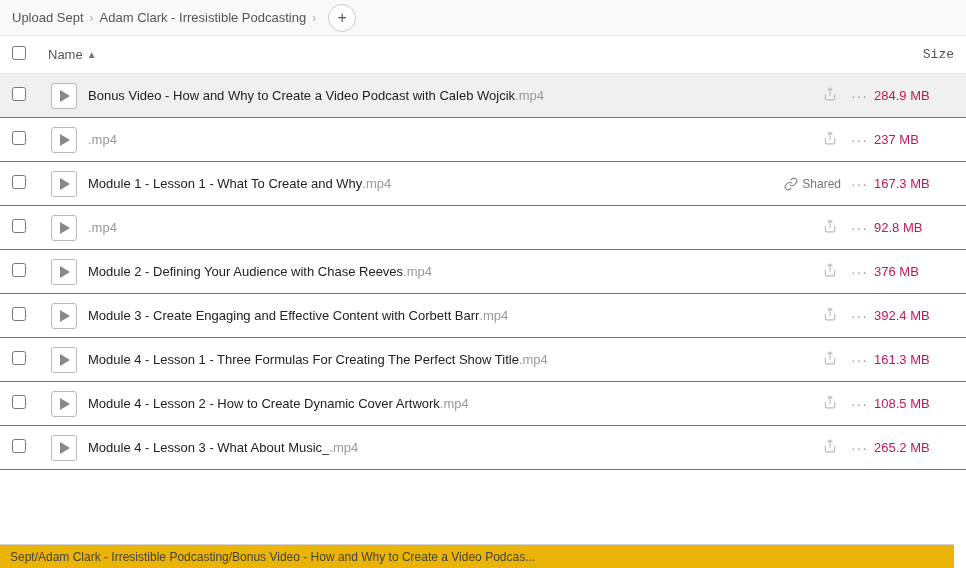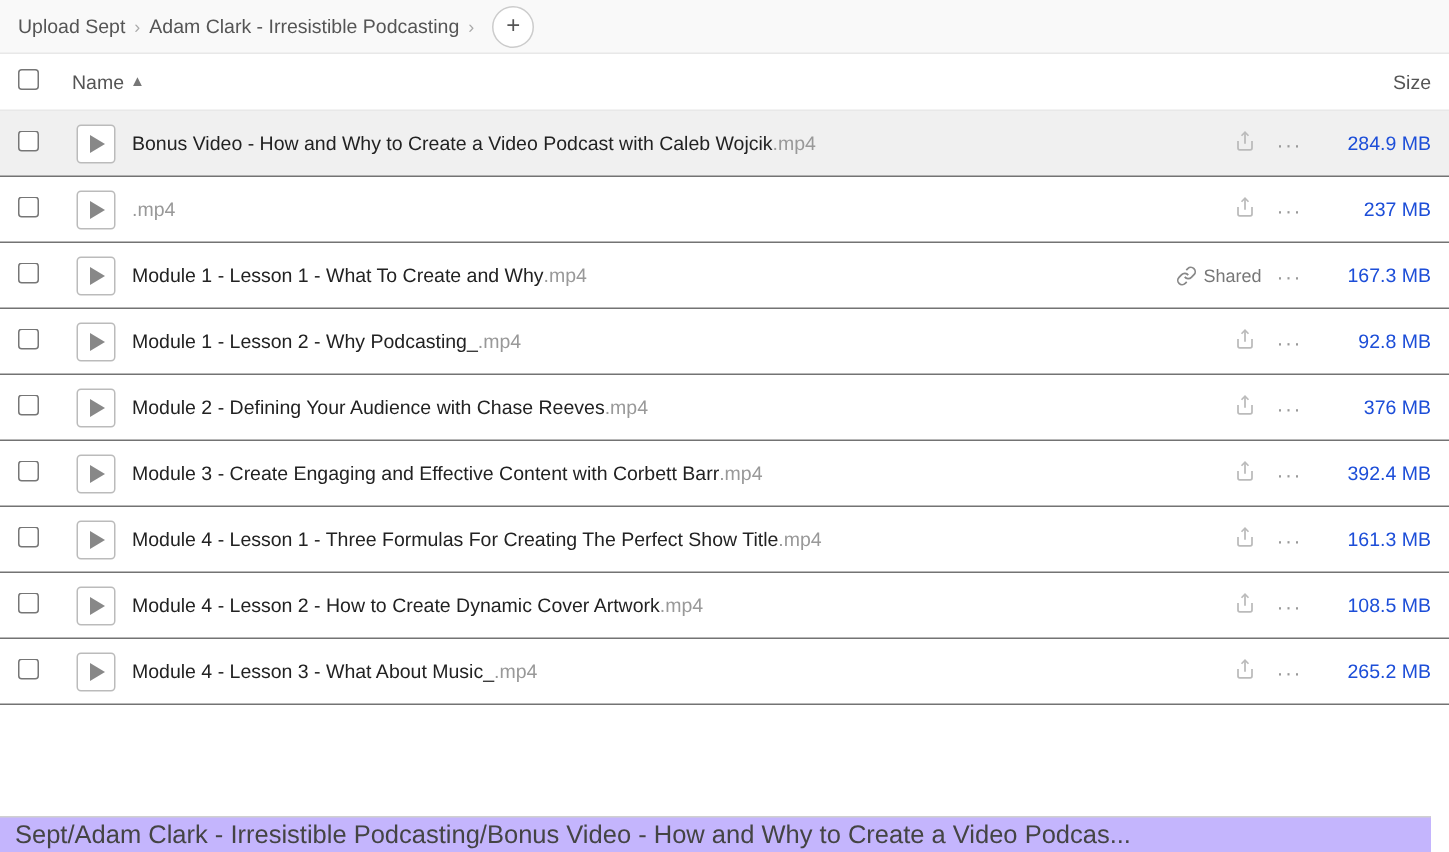--- a/index.html
+++ b/index.html
@@ -70,20 +70,21 @@
       color: #555;
       font-size: 13px;
       font-weight: 500;
     }
     .col-size {
       width: 100px;
       text-align: right;
       color: #555;
       font-size: 13px;
       font-weight: 500;
+      font-family: Liberation Mono, monospace;
     }
     .sort-arrow {
       font-size: 10px;
       color: #777;
     }
 
     
     .file-list { background: #fff; }
     .file-row {
       display: flex;
@@ -174,38 +175,37 @@
       color: #999;
       font-size: 14px;
       cursor: pointer;
       padding: 4px 6px;
       border-radius: 3px;
       letter-spacing: 1px;
     }
 
     .row-size {
       width: 80px;
-      text-align: right;
-      color: #1d4ed8;
+      color: #be185d;
       font-size: 13px;
       flex-shrink: 0;
     }
 
     
     .status-bar {
       position: fixed;
       bottom: 0;
       left: 0;
       right: 12px;
       height: 24px;
-      background: #c4b5fd;
+      background: #eab308;
       display: flex;
       align-items: center;
       padding: 0 10px;
-      font-size: 17px;
+      font-size: 12px;
       color: #444;
       border-top: 1px solid #d0d0d0;
     }
 
     
     .cursor-pointer {
       cursor: pointer;
     }
 
     input[type="checkbox"] {
@@ -318,21 +318,20 @@
     <div class="row-size">167.3 MB</div>
   </div>
     <div class="file-row">
     <div class="row-checkbox">
       <input type="checkbox" style="">
     </div>
     <div class="row-icon">
       <div class="play-icon"></div>
     </div>
     <div class="row-name cursor-pointer">
-      <span class="file-name-main">Module 1 - Lesson 2 - Why Podcasting_</span>
         <span class="file-ext">.mp4</span>
     </div>
     <div class="row-actions">
 
         <span class="share-icon">
           <svg width="14" height="14" viewBox="0 0 24 24" fill="none" stroke="#bbb" stroke-width="2">
             <path d="M4 12v8a2 2 0 002 2h12a2 2 0 002-2v-8"></path>
             <polyline points="16 6 12 2 8 6"></polyline>
             <line x1="12" y1="2" x2="12" y2="15"></line>
           </svg>

